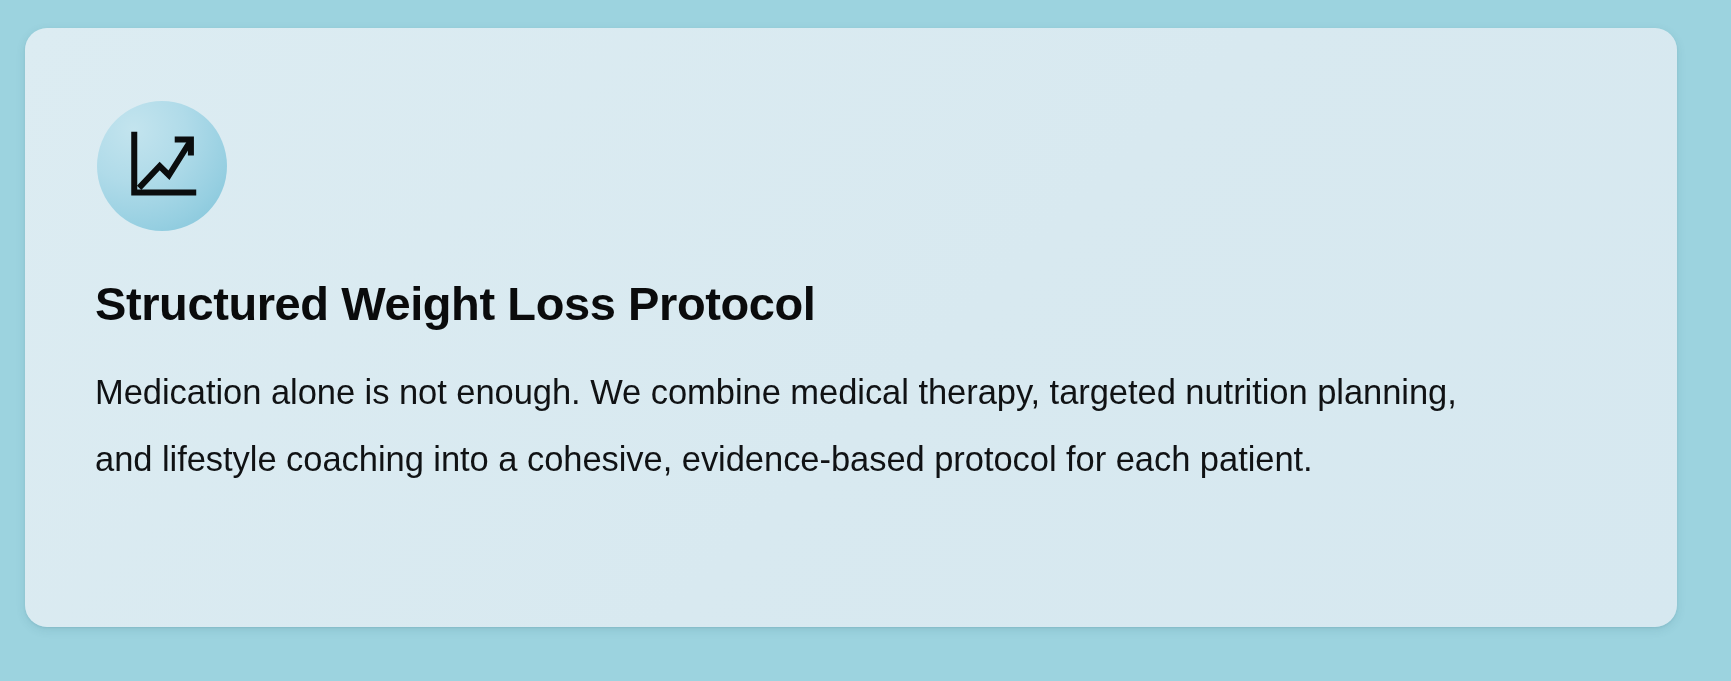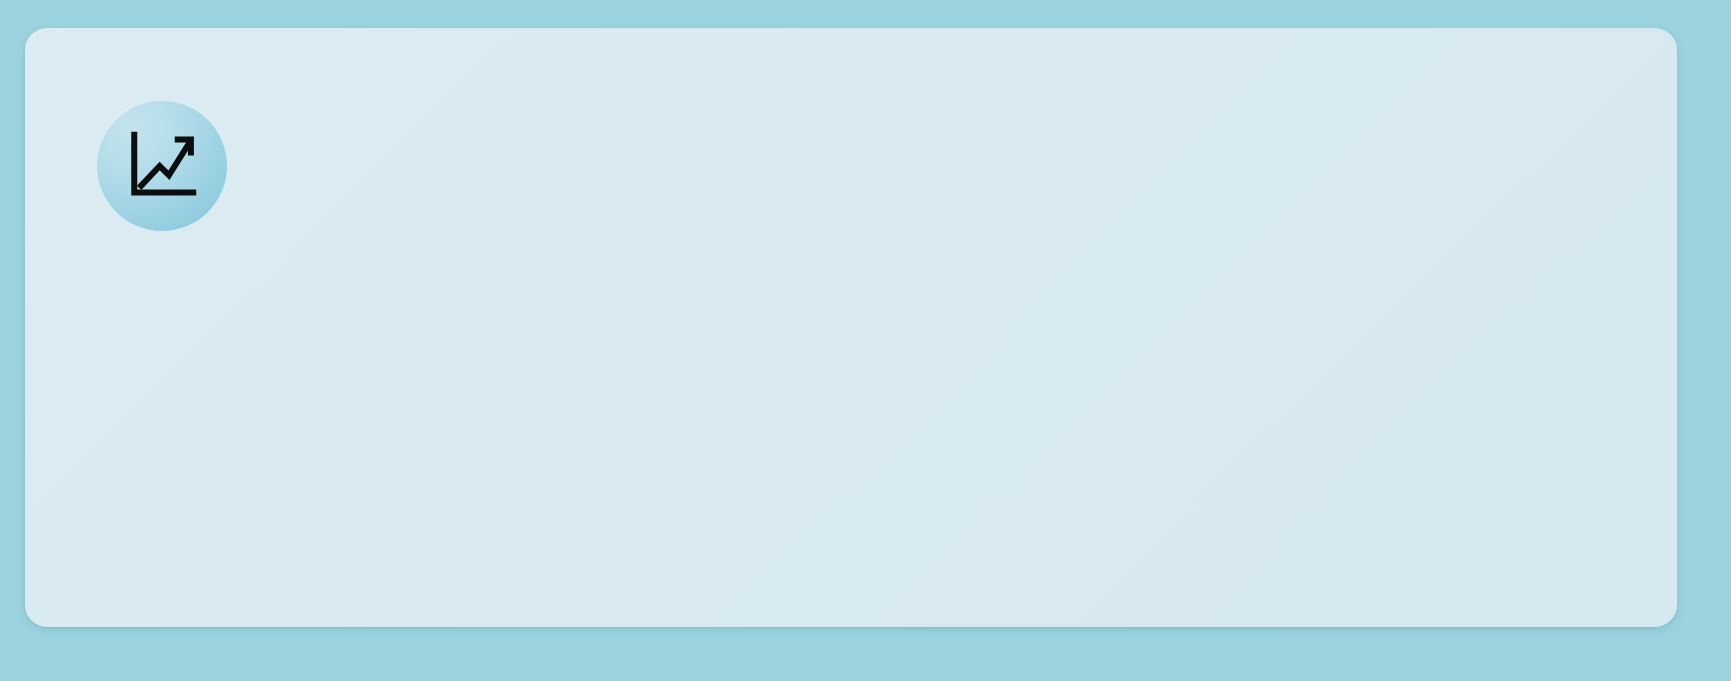--- a/index.html
+++ b/index.html
@@ -113,16 +113,20 @@
       <svg viewBox="0 0 64 64" xmlns="http://www.w3.org/2000/svg" aria-hidden="true">
 
         <polyline points="8,5 8,55 59,55"></polyline>
 
         <polyline points="14,49 30,32 38,40 55,13"></polyline>
 
         <polyline class="arrowhead" points="43,9 57,9 57,23"></polyline>
       </svg>
     </div>
 
+    <div class="content">
+      <div class="card-title">Structured Weight Loss Protocol</div>
+      <div class="card-body">Medication alone is not enough. We combine medical therapy, targeted nutrition planning, and lifestyle coaching into a cohesive, evidence-based protocol for each patient.</div>
+    </div>
 
   </div>
 
 </div>
 
 </body></html>

